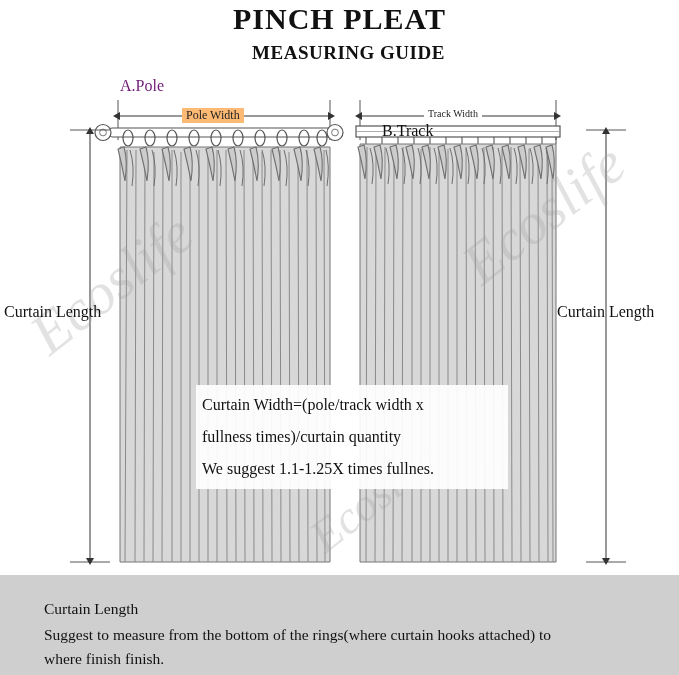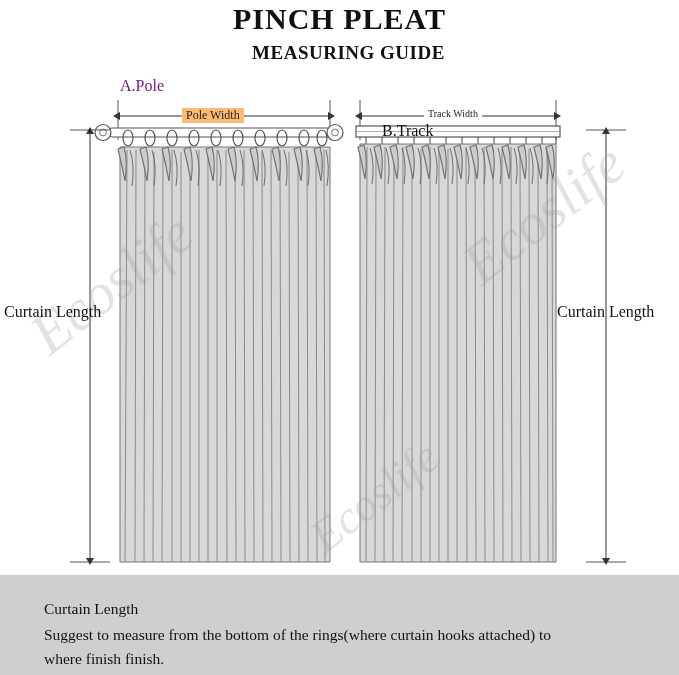--- a/index.html
+++ b/index.html
@@ -331,20 +331,25 @@
 
   <div class="label-pole">A.Pole</div>
   <div class="label-track">B.Track</div>
 
   <div class="dim-pole-width">Pole Width</div>
   <div class="dim-track-width">Track Width</div>
 
   <div class="curtain-length-left">Curtain Length</div>
   <div class="curtain-length-right">Curtain Length</div>
 
+  <div class="formula">
+    <div>Curtain Width=(pole/track width x</div>
+    <div>fullness times)/curtain quantity</div>
+    <div>We suggest 1.1-1.25X times fullnes.</div>
+  </div>
 
   <div class="note">
     <div class="note-title">Curtain Length</div>
     <div>Suggest to measure from the bottom of the rings(where curtain hooks attached) to</div>
     <div>where finish finish.</div>
   </div>
 
 </div>
 
 </body></html>

